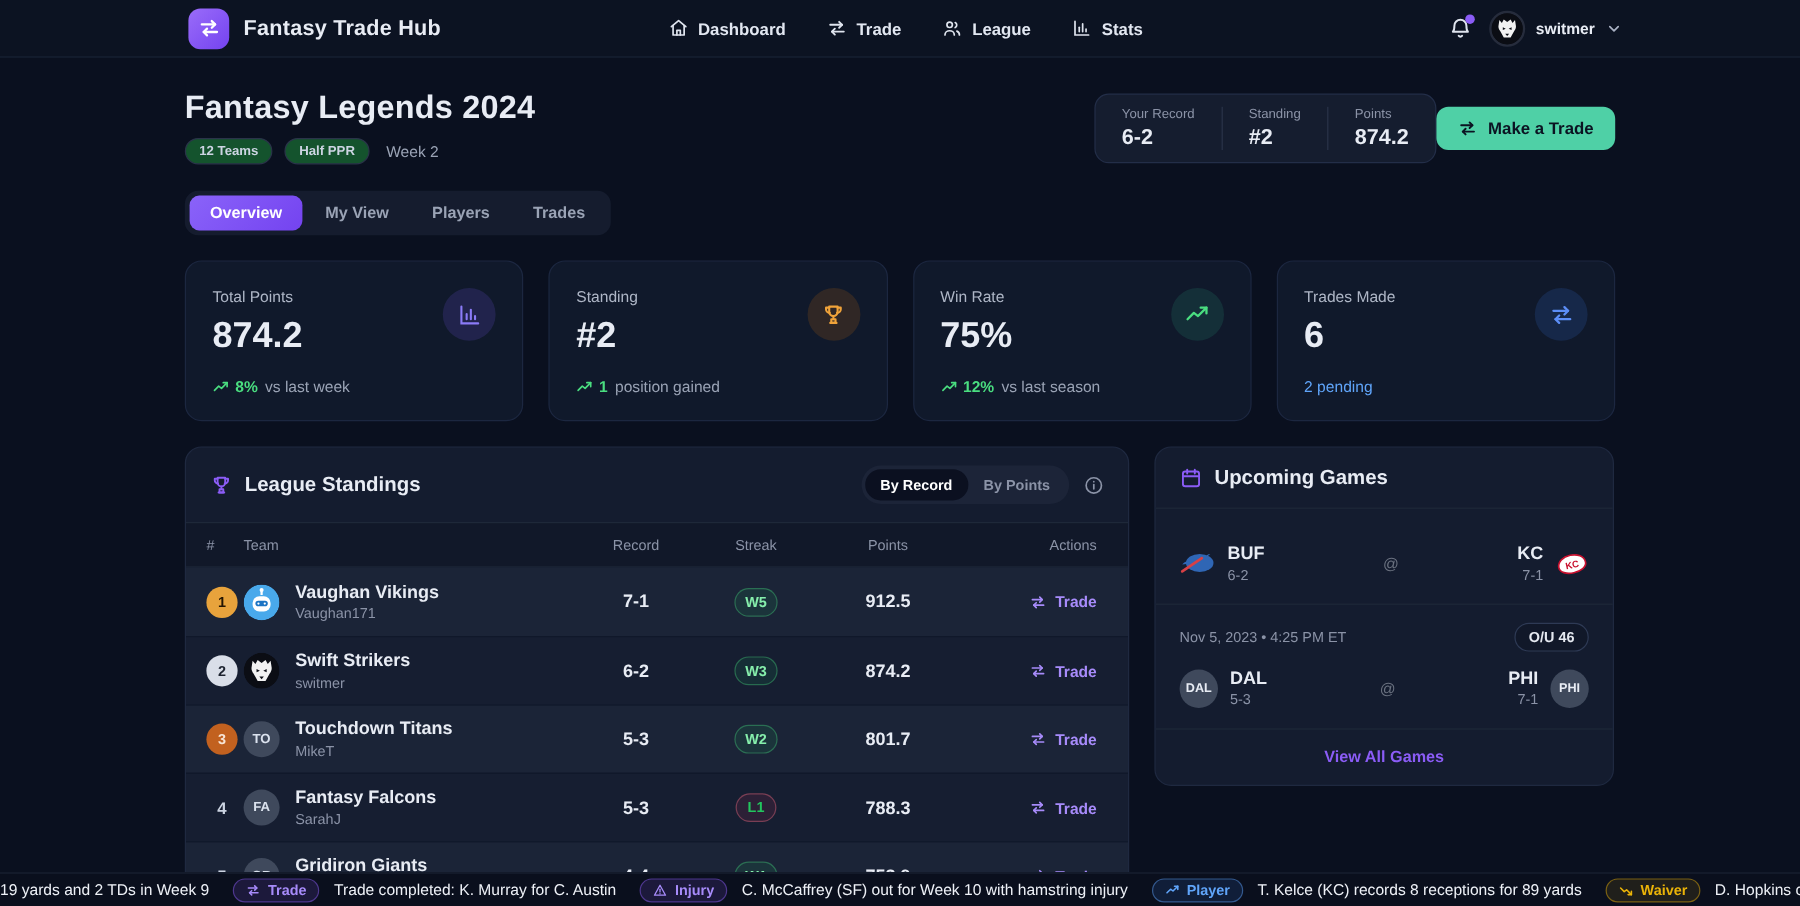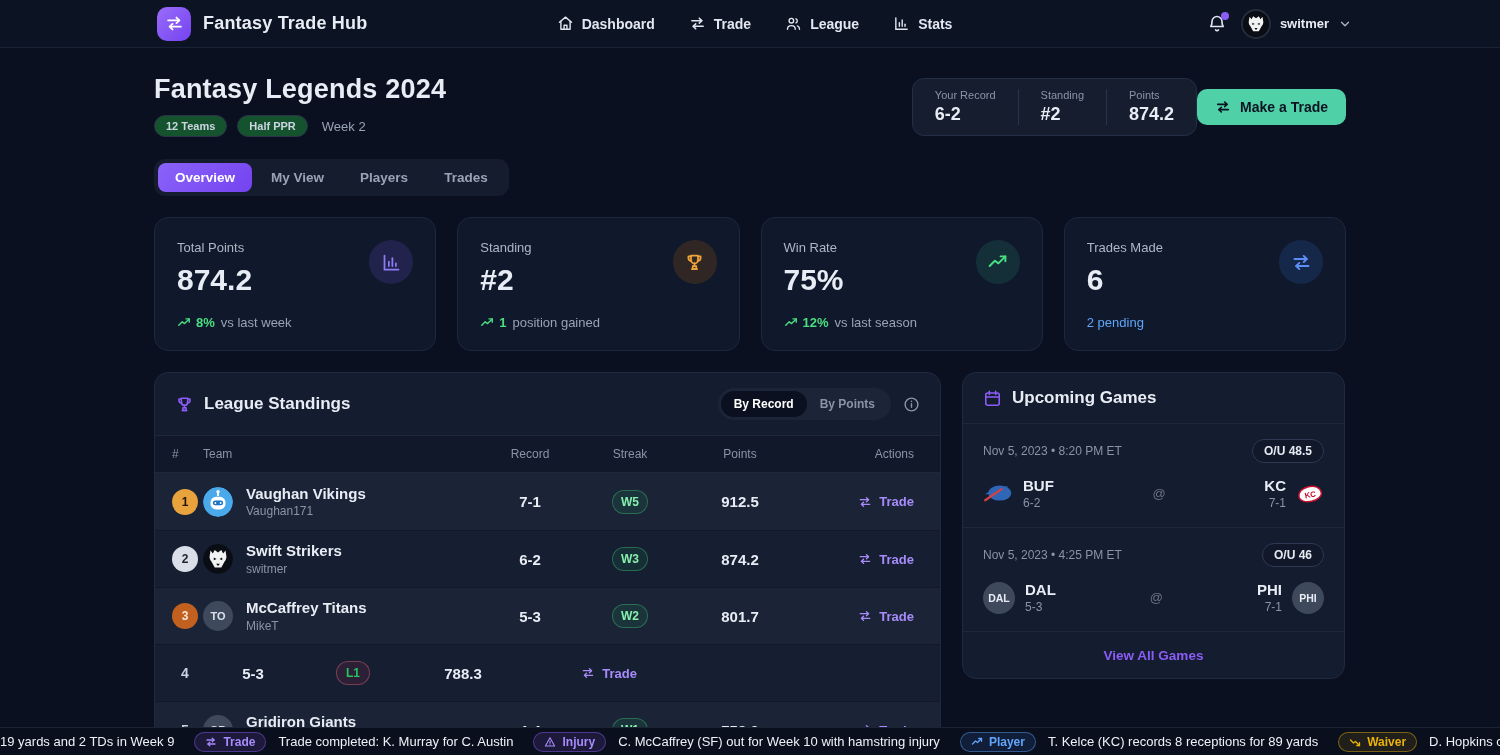--- a/index.html
+++ b/index.html
@@ -537,21 +537,21 @@
         </div>
       </div>
 
       <div class="trow odd">
         <div class="c-rank">
             <span class="rank-badge rk-bronze">3</span>
           </div>
         <div class="c-team">
           <span class="avatar-initials">TO</span>
           <span>
-            <div class="team-name">McCaffrey Titans</div>
+            <div class="team-name">Touchdown Titans</div>
             <div class="team-owner">MikeT</div>
           </span>
         </div>
         <div class="c-record">5-3</div>
         <div class="c-streak">
             <span class="streak-badge st-win">W2</span>
           </div>
         <div class="c-points">801.7</div>
         <div class="c-actions">
           <span class="trade-link">
@@ -565,20 +565,27 @@
               </span>
             <span>Trade</span>
           </span>
         </div>
       </div>
 
       <div class="trow even">
         <div class="c-rank">
             <span class="rank-badge rk-plain">4</span>
           </div>
+        <div class="c-team">
+          <span class="avatar-initials">FA</span>
+          <span>
+            <div class="team-name">Fantasy Falcons</div>
+            <div class="team-owner">SarahJ</div>
+          </span>
+        </div>
         <div class="c-record">5-3</div>
         <div class="c-streak">
             <span class="streak-badge st-loss">L1</span>
           </div>
         <div class="c-points">788.3</div>
         <div class="c-actions">
           <span class="trade-link">
             <span>
                 <svg width="14" height="14" viewBox="0 0 24 24" fill="none" stroke="currentColor" stroke-width="2.4" stroke-linecap="round" stroke-linejoin="round">
                   <path d="M4 8h14"></path>
@@ -633,24 +640,20 @@
                 <path d="M3.5 10h17"></path>
                 <path d="M8 3v4"></path>
                 <path d="M16 3v4"></path>
               </svg>
           </span>
           <span>Upcoming Games</span>
         </div>
       </div>
 
       <div class="game-block">
-        <div class="game-meta">
-          <span class="game-date">Nov 5, 2023 • 8:20 PM ET</span>
-          <span class="ou-pill">O/U 48.5</span>
-        </div>
         <div class="game-teams">
           <div class="team-side">
             <span>
               <svg width="30" height="22" viewBox="0 0 34 24">
                   <ellipse cx="19" cy="11" rx="13" ry="8.5" fill="#2f66b5"></ellipse>
                   <path d="M9 9.5c-2-.5-4.5.5-6.5 3l7.5-1z" fill="#2f66b5"></path>
                   <path d="M2.5 19 21 6.5" stroke="#d64045" stroke-width="2.6" stroke-linecap="round"></path>
                   <path d="M25 4.5c1-1.5 3-2 4-1.5-1 .2-2 1-2.3 2z" fill="#2f66b5"></path>
                 </svg>
             </span>

